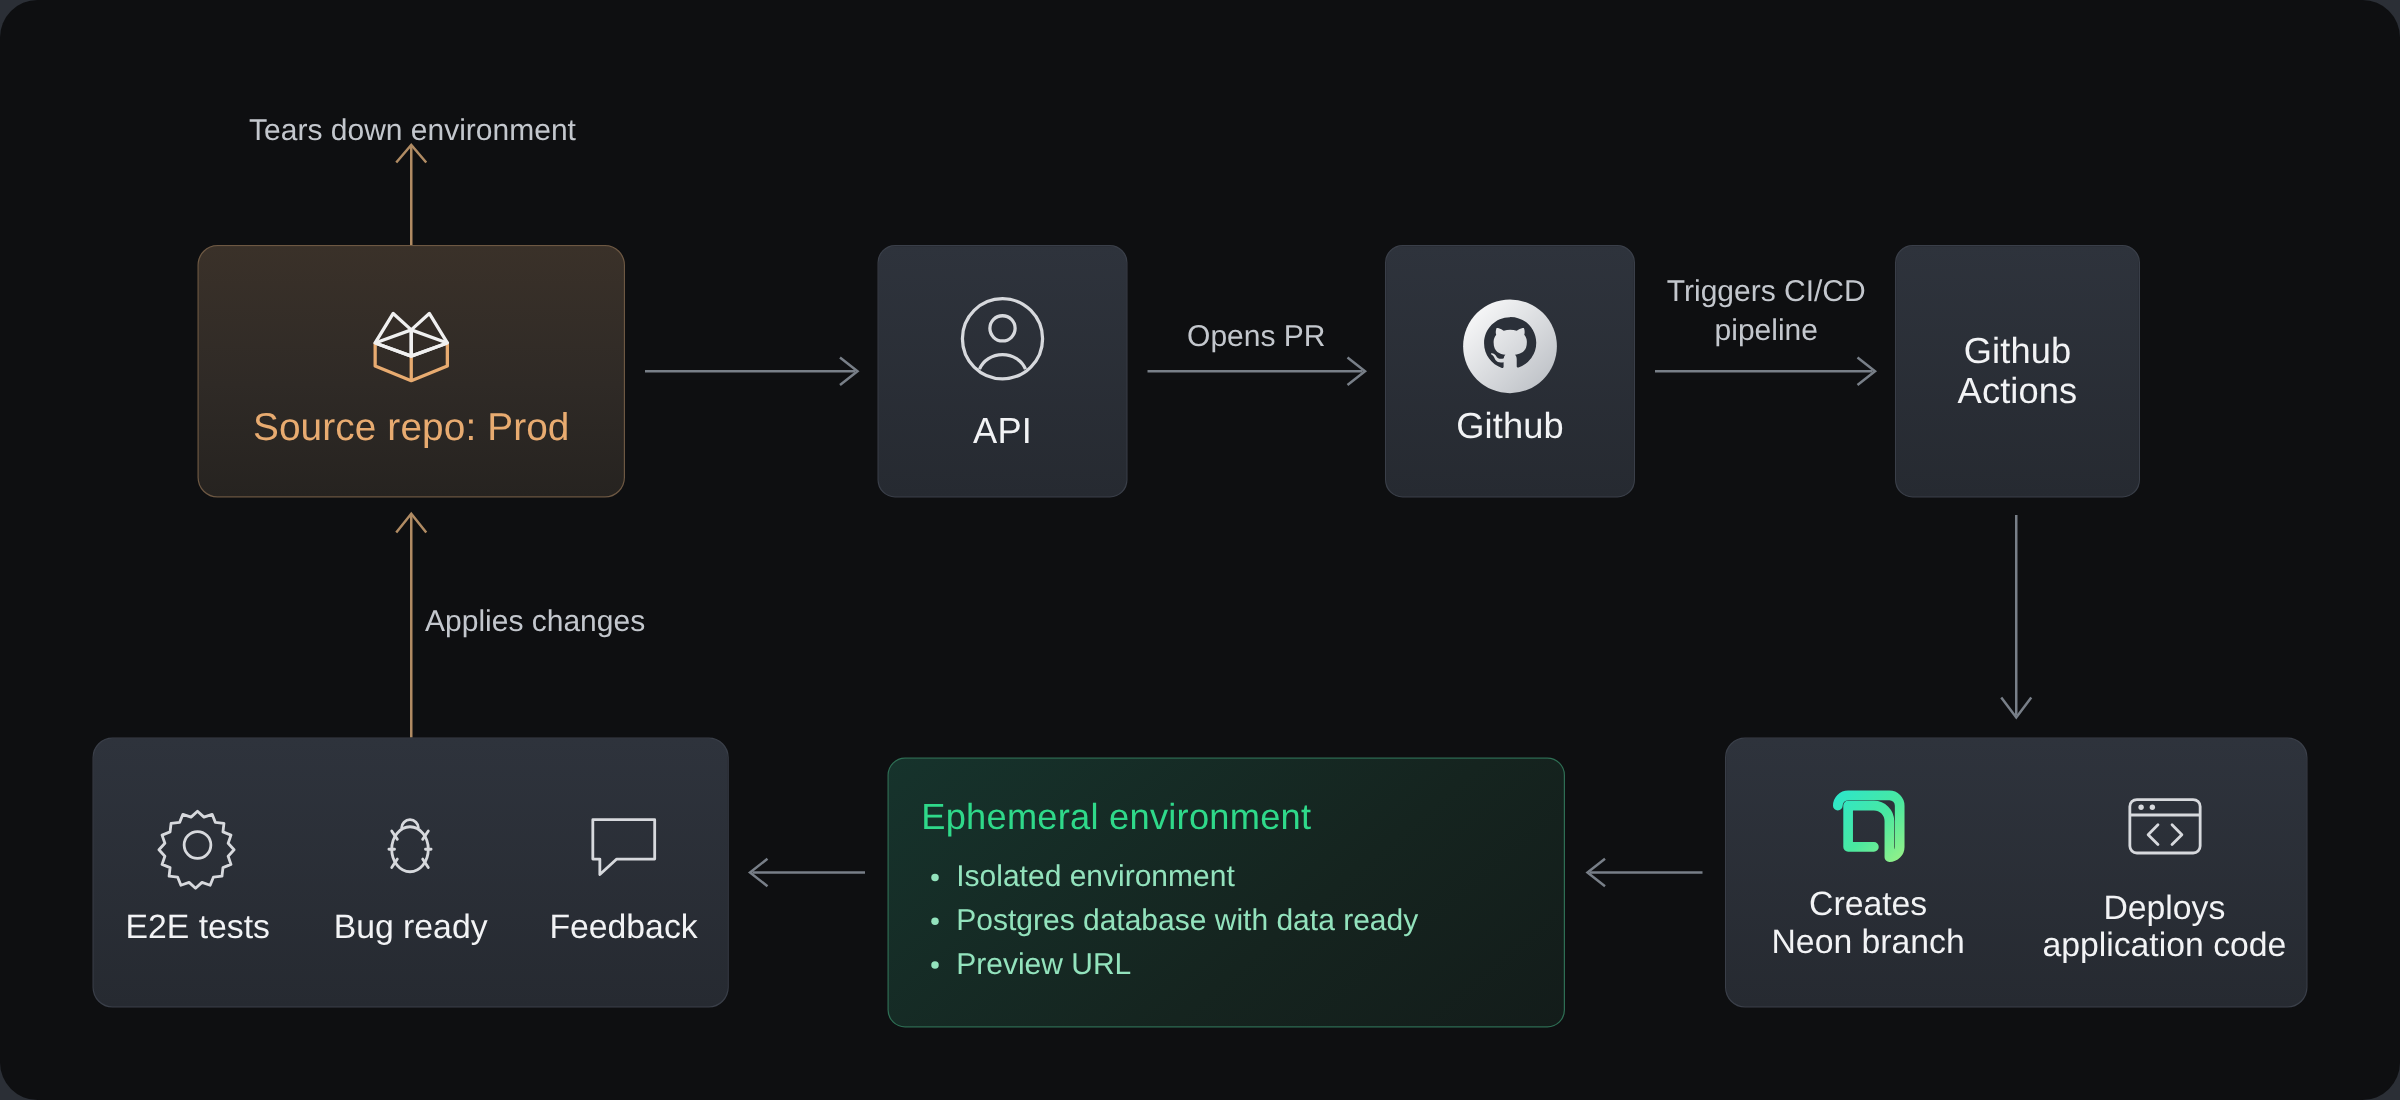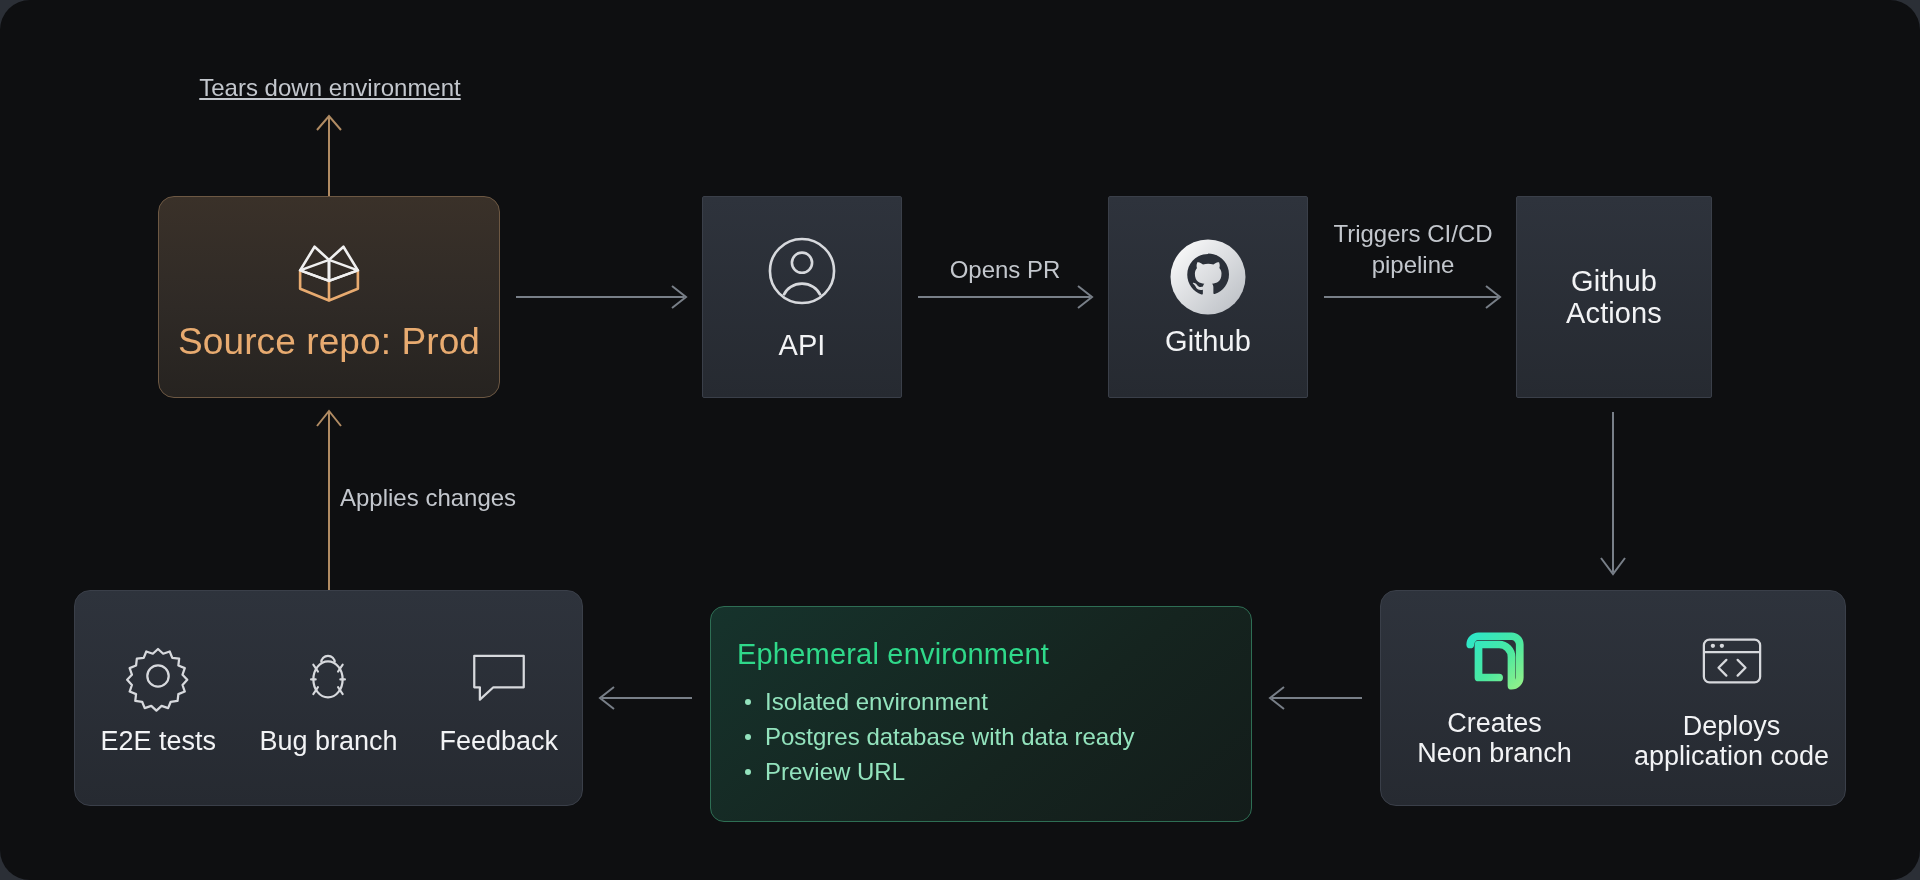--- a/index.html
+++ b/index.html
@@ -12,21 +12,21 @@
   }
   #canvas {
     position: absolute;
     left: 0; top: 0;
     width: 1920px; height: 880px;
     background: #0e0f11;
     border-radius: 30px;
   }
   .node {
     position: absolute;
-    border-radius: 2px;
+    border-radius: 14px;
     display: flex;
     flex-direction: column;
     align-items: center;
     justify-content: center;
   }
   .node-label {
     color: #f2f3f5;
     font-size: 29px;
     line-height: 1.12;
     text-align: center;
@@ -35,21 +35,21 @@
   .icon-wrap { display: flex; align-items: center; justify-content: center; }
 
   
   #node-source {
     left: 158px; top: 196px; width: 342px; height: 202px;
     background: linear-gradient(180deg, #3a3129 0%, #2f2a26 55%, #262320 100%);
     border: 1px solid #6d5843;
     border-radius: 16px;
     gap: 6px;
   }
-  #node-source .node-label { color: #e8ab70; font-size: 37px; }
+  #node-source .node-label { color: #e8ab70; font-size: 31px; }
 
   
   .slate {
     background: linear-gradient(180deg, #2e333c 0%, #262a31 100%);
     border: 1px solid #3a3f49;
   }
   #node-api   { left: 702px; top: 196px; width: 200px; height: 202px; gap: 20px; }
   #node-github{ left: 1108px; top: 196px; width: 200px; height: 202px; gap: 8px; }
   #node-actions { left: 1516px; top: 196px; width: 196px; height: 202px; }
 
@@ -150,21 +150,21 @@
       <line x1="1362" y1="698" x2="1272" y2="698" stroke="#787f88" stroke-width="2"></line>
       <polyline points="1284,687 1270,698 1284,709" fill="none" stroke="#787f88" stroke-width="2"></polyline>
     </g>
 
     <g>
       <line x1="692" y1="698" x2="602" y2="698" stroke="#787f88" stroke-width="2"></line>
       <polyline points="614,687 600,698 614,709" fill="none" stroke="#787f88" stroke-width="2"></polyline>
     </g>
   </svg>
 
-  <div class="edge-label" style="left:120px; top:73px; width:420px;text-decoration:underline;">Tears down environment</div>
+  <div class="edge-label" style="left:120px; top:90px; width:420px;">Tears down environment</div>
 
   <div class="edge-label" style="left:340px; top:483px; width:260px; text-align:left;">Applies changes</div>
 
   <div class="edge-label" style="left:900px; top:255px; width:210px;">Opens PR</div>
 
   <div style="position:absolute; left:1310px; top:219px; width:206px; text-align:center;">
     <div class="edge-label" style="position:static; width:auto;">Triggers CI/CD</div>
     <div class="edge-label" style="position:static; width:auto;">pipeline</div>
   </div>
 
@@ -228,21 +228,21 @@
     <div class="tile">
       <div class="icon-wrap">
         <svg width="72" height="72" viewBox="0 0 64 64" fill="none">
           <ellipse cx="32" cy="35" rx="13" ry="16" stroke="#d7d9dd" stroke-width="2"></ellipse>
           <path d="M26 20 a6 6 0 0 1 12 0" stroke="#d7d9dd" stroke-width="2" fill="none"></path>
           <path d="M19 22 l4 6 M45 22 l-4 6" stroke="#d7d9dd" stroke-width="2" stroke-linecap="round"></path>
           <path d="M17 35 h4 M47 35 h-4" stroke="#d7d9dd" stroke-width="2" stroke-linecap="round"></path>
           <path d="M19 48 l4 -6 M45 48 l-4 -6" stroke="#d7d9dd" stroke-width="2" stroke-linecap="round"></path>
         </svg>
       </div>
-      <div class="tile-label">Bug branch</div>
+      <div class="tile-label">Bug ready</div>
     </div>
 
     <div class="tile">
       <div class="icon-wrap">
         <svg width="72" height="72" viewBox="0 0 64 64" fill="none">
           <path d="M10 14 h44 v28 h-27 l-12 11 v-11 h-5 z" stroke="#d7d9dd" stroke-width="2" stroke-linejoin="round"></path>
         </svg>
       </div>
       <div class="tile-label">Feedback</div>
     </div>

